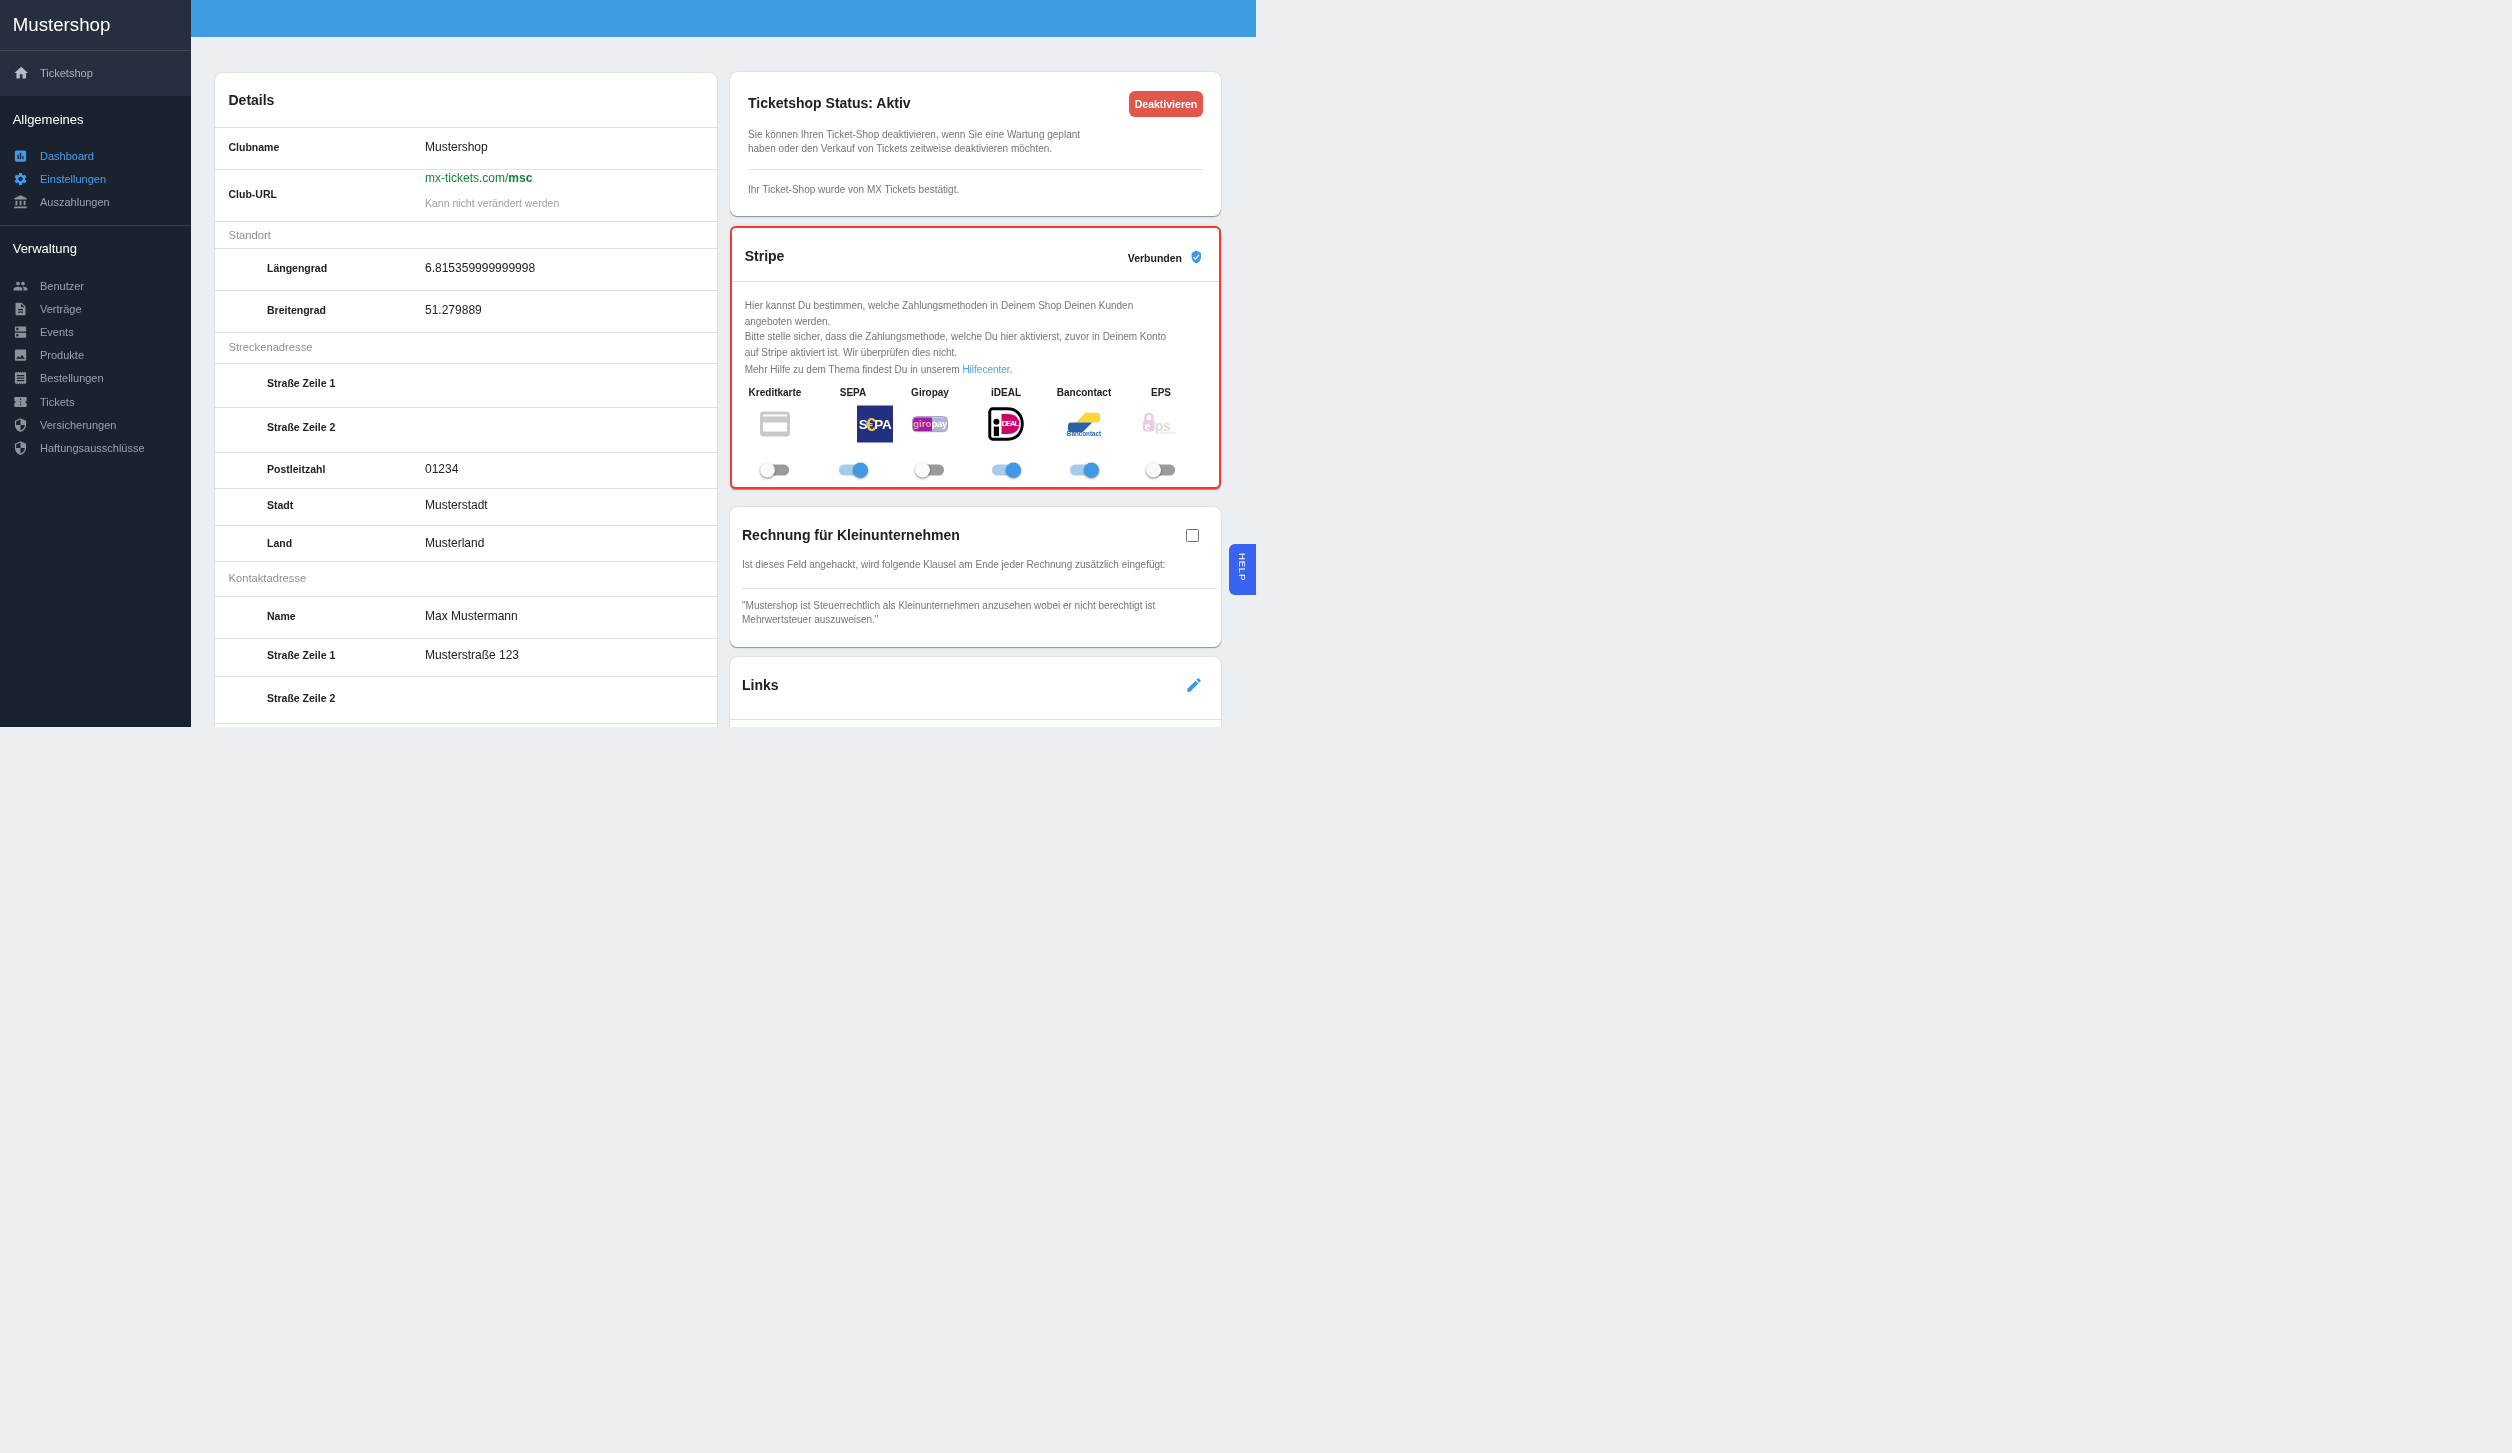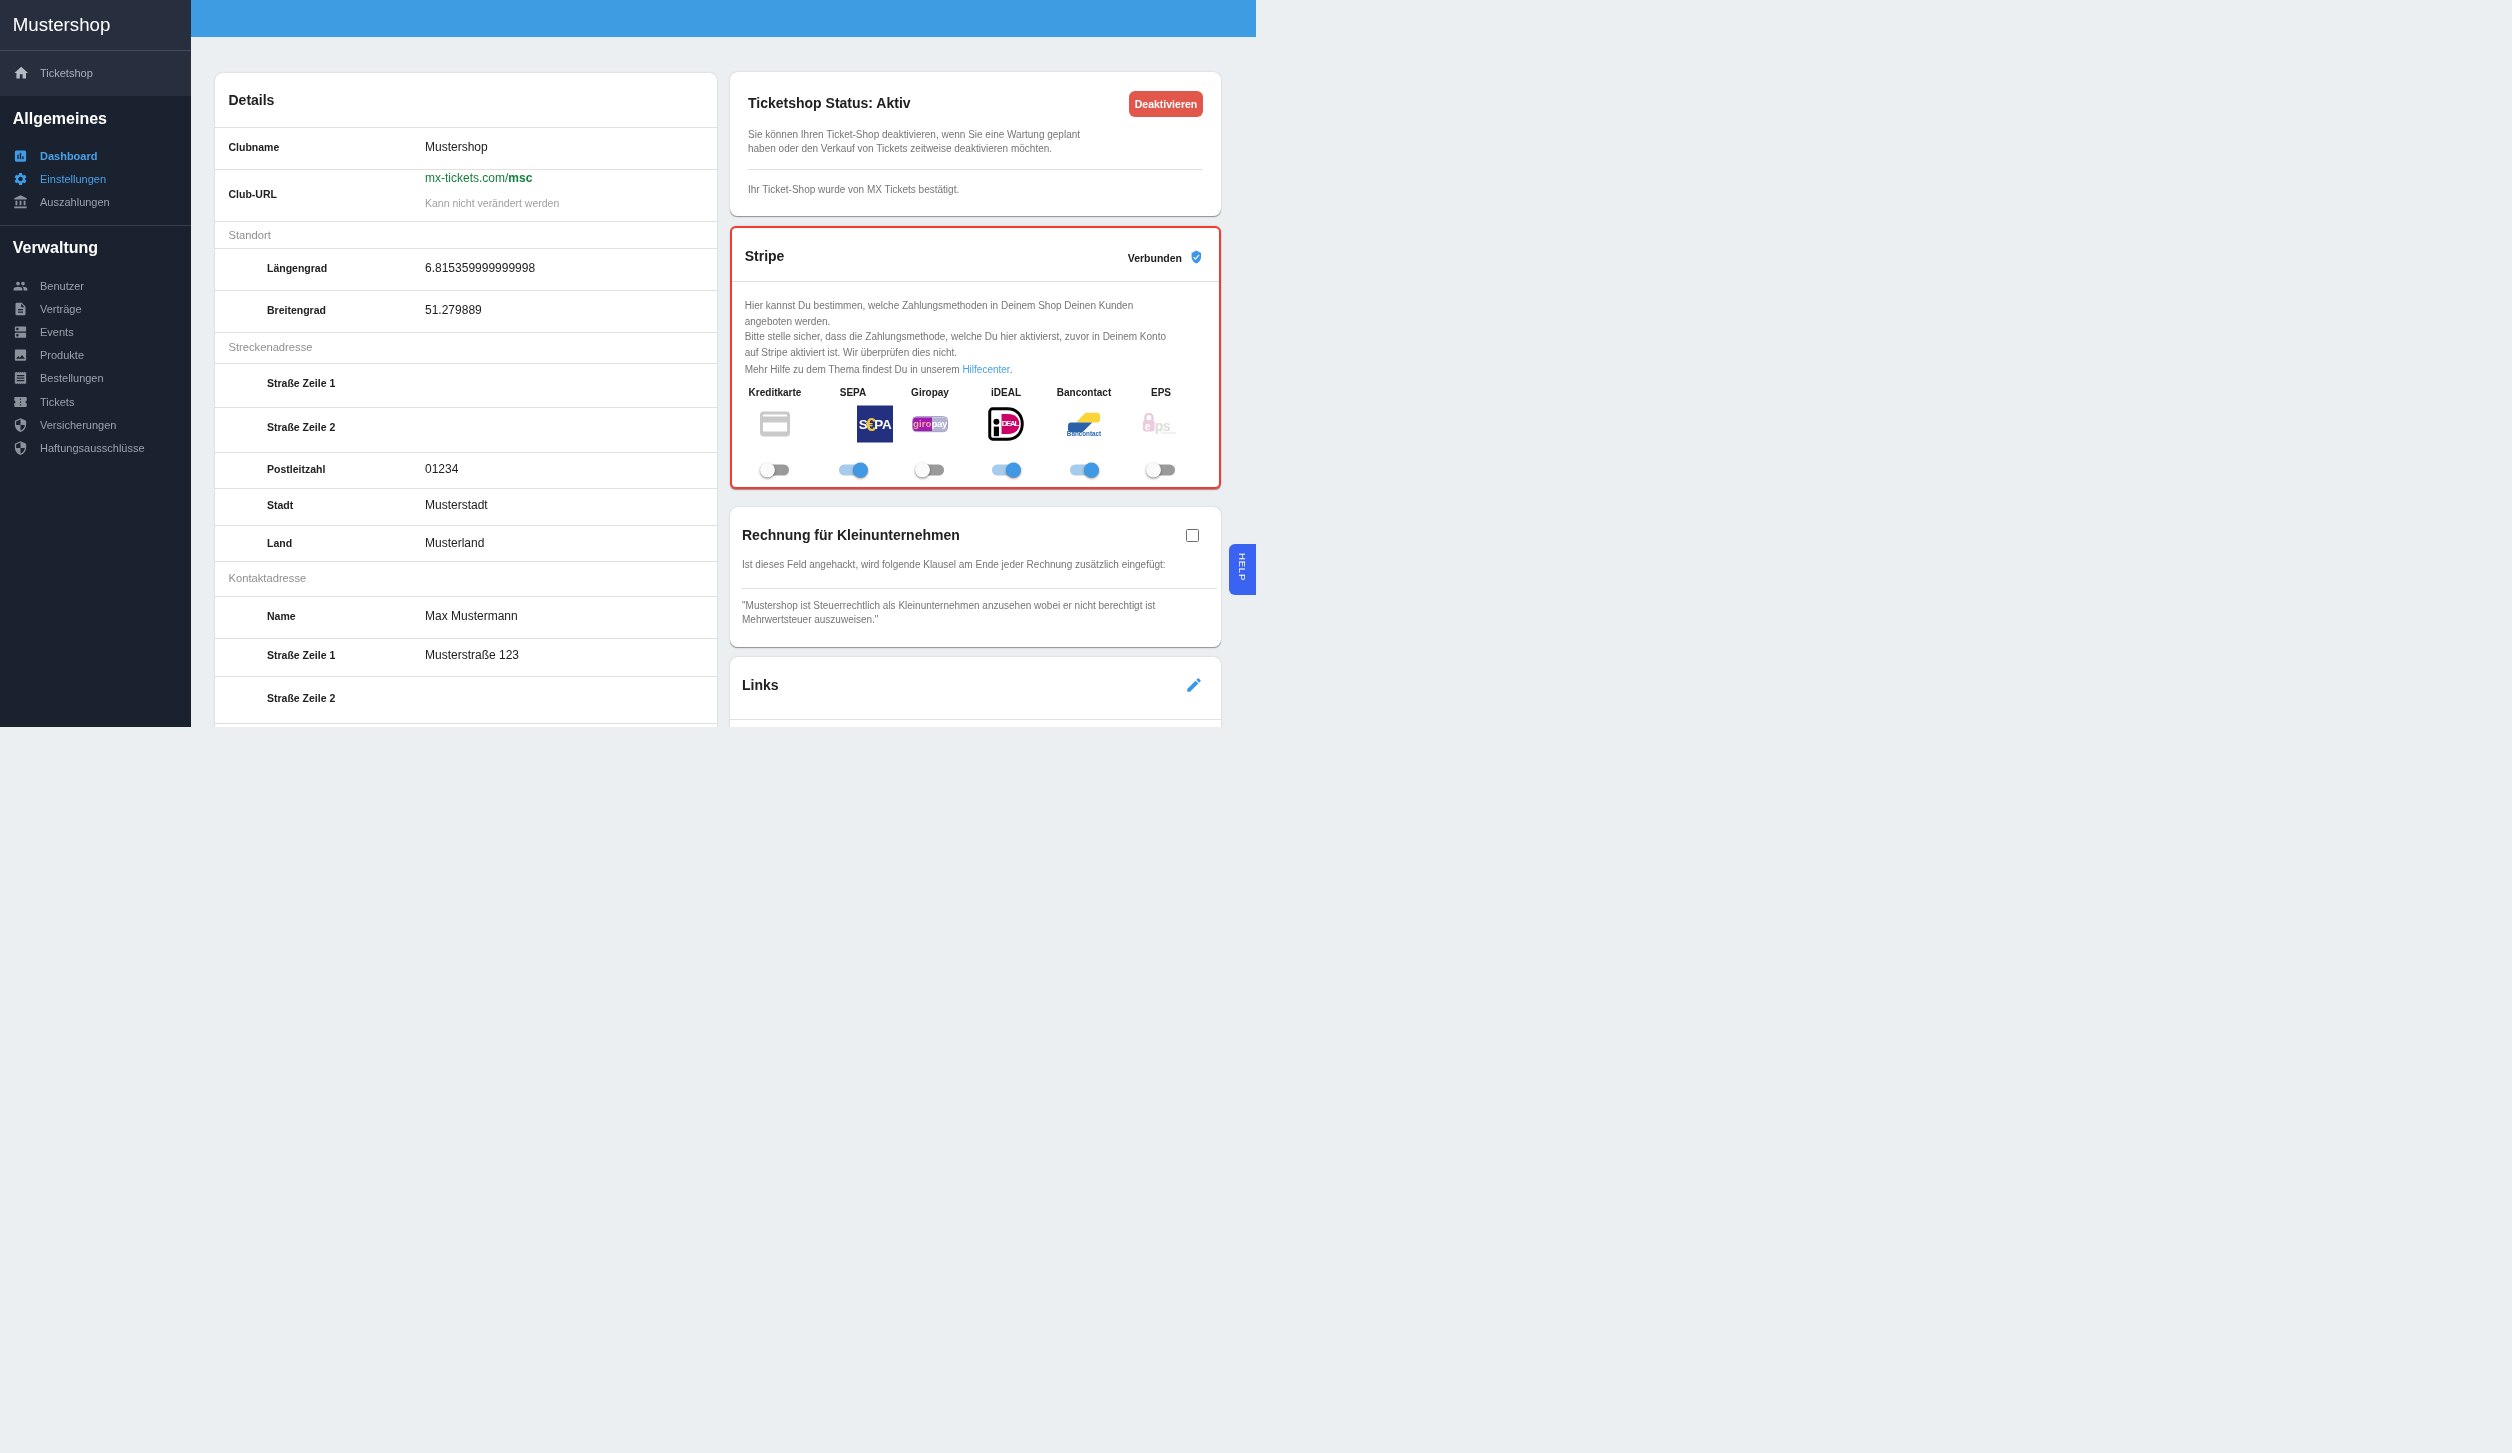--- a/index.html
+++ b/index.html
@@ -13,21 +13,21 @@
 svg { display:block; }
 
 #sidebar { position:absolute; left:0; top:0; width:191px; height:727px; background:#1b222f; z-index:5; }
 #sidetop { position:absolute; left:0; top:0; width:191px; height:96px; background:#272f3e; }
 #sidetop .ttl { position:absolute; left:12.7px; top:25px; transform:translateY(-50%); color:#fff; font-size:18.7px; }
 #sidetop .div1 { position:absolute; left:0; right:0; top:50px; height:0.7px; background:rgba(255,255,255,.13); }
 .mitem { position:absolute; left:0; width:191px; }
 .mitem .ic { position:absolute; left:12.7px; top:50%; transform:translateY(-50%); }
 .mitem .tx { position:absolute; left:40px; top:50%; transform:translateY(-50%); font-size:11px; color:#9ba2ac; }
 .mitem.act .tx { color:#4aa0e9; }
-.shead { position:absolute; left:12.7px; transform:translateY(-50%); color:#fff; font-size:16px; font-weight:bold; }
+.shead { position:absolute; left:12.7px; transform:translateY(-50%); color:#fff; font-size:13px; font-weight:normal; }
 #sdiv2 { position:absolute; left:0; right:0; top:225px; height:0.7px; background:rgba(255,255,255,.13); }
 
 #topbar { position:absolute; left:191px; top:0; width:1065px; height:37px; background:#3e9ce2; }
 
 #help { position:absolute; left:1229px; top:544px; width:27px; height:51px; background:#3a63f1; border-radius:6px 0 0 6px; }
 #help span { position:absolute; left:7.5px; top:9px; color:#fff; font-size:9.7px; letter-spacing:0.7px; writing-mode:vertical-rl; }
 
 #dcard { left:215px; top:73px; width:502px; height:704px; }
 #dcard .lbl { font-weight:bold; font-size:10.5px; color:#212121; }
 #dcard .val { font-size:12px; color:#212121; left:210px; }
@@ -75,21 +75,21 @@
     <div class="ttl">Mustershop</div>
     <div class="div1"></div>
     <div class="mitem" style="top:50px;height:46px;">
       <svg class="ic" width="16.4" height="16.4" viewBox="0 0 24 24" fill="#b4bac3">
           <path d="M10 20v-6h4v6h5v-8h3L12 3 2 12h3v8z"></path>
         </svg>
       <div class="tx" style="color:#aab1bb;">Ticketshop</div>
     </div>
   </div>
   <div class="shead" style="top:119px;">Allgemeines</div>
-  <div class="mitem act" style="top:144px;height:23px;font-weight:bold;">
+  <div class="mitem act" style="top:144px;height:23px;">
     <svg class="ic" width="15" height="15" viewBox="0 0 24 24">
         <rect x="3" y="3" width="18" height="18" rx="2.5" fill="#3f9ce8"></rect>
         <rect x="7" y="10" width="2.2" height="7" fill="#1b222f"></rect>
         <rect x="10.9" y="7" width="2.2" height="10" fill="#1b222f"></rect>
         <rect x="14.8" y="12.5" width="2.2" height="4.5" fill="#1b222f"></rect>
       </svg>
     <div class="tx">Dashboard</div>
   </div>
   <div class="mitem act" style="top:167px;height:23px;">
     <svg class="ic" width="15" height="15" viewBox="0 0 24 24" fill="#3f9ce8">

